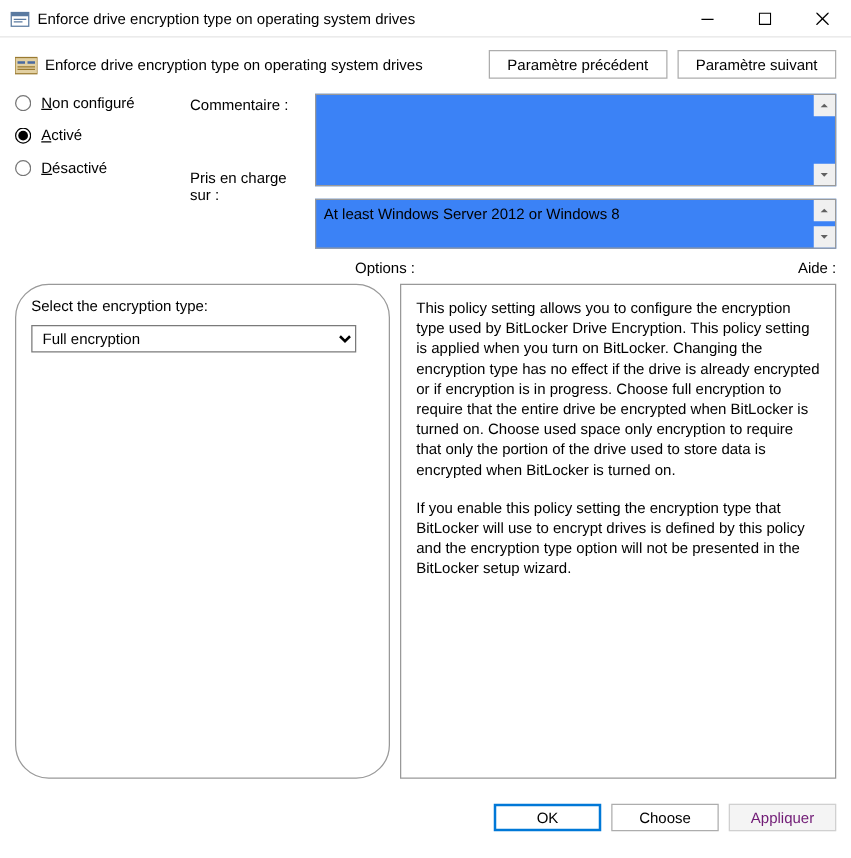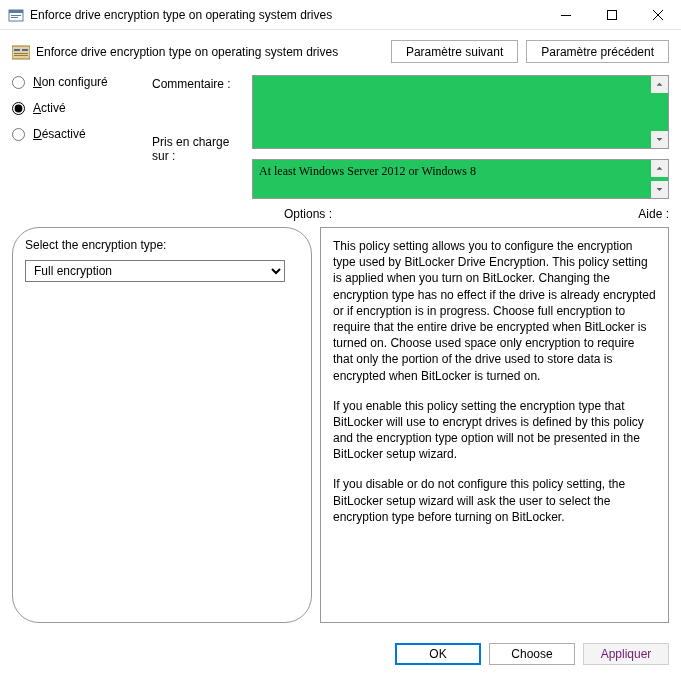--- a/index.html
+++ b/index.html
@@ -85,23 +85,23 @@
       flex-direction: column;
       gap: 44px;
       padding-top: 2px;
       text-align: left;
     }
     .labels-col .lbl { font-size: 12px; }
     .fields-col { flex: 1; display: flex; flex-direction: column; gap: 10px; }
     .textarea-box {
       width: 100%;
       border: 1px solid #999;
-      background: #22c55e;
+      background: #3b82f6;
       padding: 4px 6px;
-      font-family: Liberation Serif, serif;
+      font-family: Liberation Sans, sans-serif;
       font-size: 12px;
       resize: none;
       position: relative;
     }
     .ta-comment { height: 74px; }
     .ta-support { height: 40px; padding-right: 26px; }
     .scroll-arrows {
       position: absolute;
       right: 1px;
       display: flex;
@@ -209,22 +209,22 @@
     <span class="header-icon">
       <svg viewBox="0 0 18 16" width="18" height="16">
         <rect x="0" y="2" width="18" height="13" fill="#e2d0a2" stroke="#9a7a30"></rect>
         <rect x="2" y="5" width="6" height="2" fill="#4a6aa0"></rect>
         <rect x="10" y="5" width="6" height="2" fill="#4a6aa0"></rect>
         <rect x="2" y="9" width="14" height="1" fill="#9a7a30"></rect>
         <rect x="2" y="11" width="14" height="1" fill="#9a7a30"></rect>
       </svg>
     </span>
     <span class="header-title">Enforce drive encryption type on operating system drives</span>
+    <button class="nav-btn"><span>Paramètre précédent</span></button>
     <button class="nav-btn"><span>Paramètre suivant</span></button>
-    <button class="nav-btn"><span>Paramètre précédent</span></button>
   </div>
 
   <div class="config-row">
     <div class="radio-col">
       <div class="radio-item">
         <input type="radio" name="st" style="">
         <label><u>N</u>on configuré</label>
       </div>
       <div class="radio-item">
         <input type="radio" name="st" checked="" style="">
@@ -266,21 +266,20 @@
     <div class="panel panel-left">
       <div class="opt-label">Select the encryption type:</div>
       <select class="enc-select">
         <option>Full encryption</option>
       </select>
     </div>
     <div class="panel panel-right">
       <div class="help-text">
         <p>This policy setting allows you to configure the encryption type used by BitLocker Drive Encryption. This policy setting is applied when you turn on BitLocker. Changing the encryption type has no effect if the drive is already encrypted or if encryption is in progress. Choose full encryption to require that the entire drive be encrypted when BitLocker is turned on. Choose used space only encryption to require that only the portion of the drive used to store data is encrypted when BitLocker is turned on.</p>
         <p>If you enable this policy setting the encryption type that BitLocker will use to encrypt drives is defined by this policy and the encryption type option will not be presented in the BitLocker setup wizard.</p>
-        <p>If you disable or do not configure this policy setting, the BitLocker setup wizard will ask the user to select the encryption type before turning on BitLocker.</p>
       </div>
     </div>
   </div>
 </div>
 
 <div class="footer">
   <button class="btn primary">OK</button>
   <button class="btn">Choose</button>
   <button class="btn disabled">Appliquer</button>
 </div>

